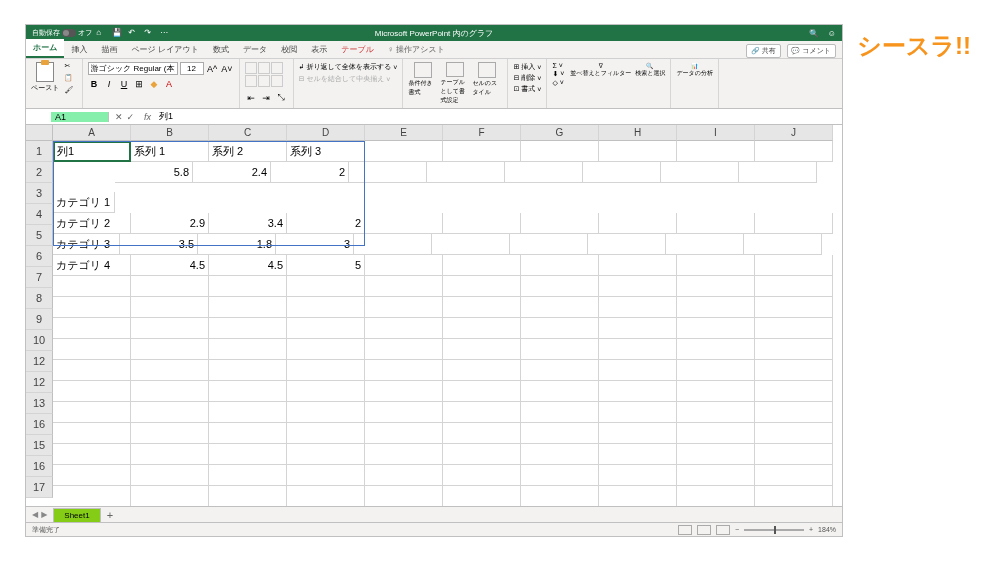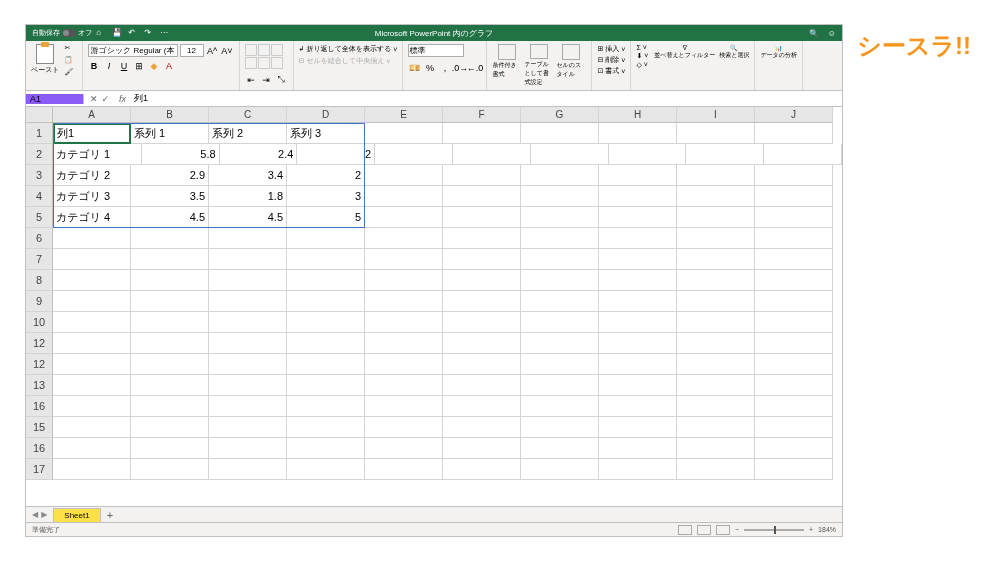--- a/index.html
+++ b/index.html
@@ -37,40 +37,40 @@
 .align-cell { width: 12px; height: 12px; border: 1px solid #ccc; }
 .wrap-text { font-size: 7px; display: flex; align-items: center; gap: 2px; }
 .number-select { width: 56px; height: 13px; border: 1px solid #ababab; background: #fff; font-size: 8px; }
 .style-btn { display: flex; flex-direction: column; align-items: center; font-size: 6px; width: 30px; }
 .style-icon { width: 18px; height: 16px; border: 1px solid #aaa; margin-bottom: 1px; }
 .insert-group { display: flex; flex-direction: column; gap: 1px; }
 .insert-row { display: flex; align-items: center; gap: 2px; font-size: 7px; }
 .edit-group { display: flex; gap: 4px; }
 .edit-col { display: flex; flex-direction: column; align-items: center; font-size: 6px; }
 .namebox-row { height: 16px; background: #fff; border-bottom: 1px solid #c0c0c0; display: flex; align-items: center; font-size: 9px; }
-.namebox { width: 58px; border: none; border-right: 1px solid #c0c0c0; padding: 0 4px; font-size: 9px; background: #8b5cf6; }
+.namebox { width: 58px; border: none; border-right: 1px solid #c0c0c0; padding: 0 4px; font-size: 9px; background: #86efac; margin-left: 25px; }
 .fx-btns { display: flex; gap: 4px; padding: 0 6px; color: #666; }
 .fx-label { font-style: italic; color: #666; padding: 0 4px; }
 .formula-input { flex: 1; border: none; font-size: 9px; padding: 0 4px; }
 .grid-area { flex: 1; display: flex; overflow: hidden; background: #fff; }
 .row-headers { display: flex; flex-direction: column; }
 .corner { width: 27px; height: 16px; background: #e6e6e6; border-right: 1px solid #c0c0c0; border-bottom: 1px solid #c0c0c0; }
 .row-header { width: 27px; height: 21px; background: #e6e6e6; border-right: 1px solid #c0c0c0; border-bottom: 1px solid #d4d4d4; display: flex; align-items: center; justify-content: center; font-size: 11px; color: #444; }
 .grid-main { flex: 1; overflow: hidden; }
 .col-headers { display: flex; height: 16px; }
 .col-header { height: 16px; background: #e6e6e6; border-right: 1px solid #d4d4d4; border-bottom: 1px solid #c0c0c0; display: flex; align-items: center; justify-content: center; font-size: 10px; color: #444; }
 .cells { position: relative; }
 .row { display: flex; }
 .cell { height: 21px; border-right: 1px solid #d4d4d4; border-bottom: 1px solid #d4d4d4; font-size: 11px; padding: 0 3px; display: flex; align-items: center; }
 .cell.num { justify-content: flex-end; }
 .cell.selected { border: 2px solid #217346; padding: 0 2px; }
 .data-range-border { position: absolute; border: 1px solid #4472c4; pointer-events: none; }
 .sheet-tabs { height: 16px; background: #f3f2f1; border-top: 1px solid #c0c0c0; display: flex; align-items: center; font-size: 8px; }
 .sheet-nav { padding: 0 6px; color: #888; display: flex; gap: 3px; }
-.sheet-tab { padding: 2px 10px; background: #fde047; border: 1px solid #c0c0c0; border-bottom: none; }
+.sheet-tab { padding: 2px 10px; background: #84cc16; border: 1px solid #c0c0c0; border-bottom: none; }
 .sheet-add { padding: 0 6px; color: #666; font-size: 11px; }
 .statusbar { height: 14px; background: #f3f2f1; border-top: 1px solid #c0c0c0; display: flex; align-items: center; font-size: 7px; color: #555; padding: 0 6px; position: relative; }
 .statusbar-right { position: absolute; right: 6px; display: flex; align-items: center; gap: 5px; }
 .view-btn { width: 14px; height: 10px; border: 1px solid #aaa; }
 .zoom-slider { width: 60px; height: 2px; background: #aaa; position: relative; }
 .zoom-slider::after { content: ""; position: absolute; left: 50%; top: -3px; width: 2px; height: 8px; background: #555; }
 .watermark { position: absolute; right: 30px; top: 30px; font-size: 24px; font-weight: bold; color: #f7941d; }
 </style>
 </head>
 <body>
@@ -92,20 +92,36 @@
         <span class="titlebar-icon">⋯</span>
       </div>
     </div>
     <div class="titlebar-center">Microsoft PowerPoint 内のグラフ</div>
     <div class="titlebar-right">
       <span>🔍</span>
       <span>☺</span>
     </div>
   </div>
 
+  <div class="tab-strip">
+    <div class="tab active">ホーム</div>
+    <div class="tab">挿入</div>
+    <div class="tab">描画</div>
+    <div class="tab">ページ レイアウト</div>
+    <div class="tab">数式</div>
+    <div class="tab">データ</div>
+    <div class="tab">校閲</div>
+    <div class="tab">表示</div>
+    <div class="tab table-tab">テーブル</div>
+    <div class="tab assist">♀ <span>操作アシスト</span></div>
+    <div class="tab-right">
+      <div class="share-btn">🔗 <span>共有</span></div>
+      <div class="comment-btn">💬 <span>コメント</span></div>
+    </div>
+  </div>
 
   <div class="ribbon">
     <div class="ribbon-group" style="flex-direction:row;">
       <div class="paste-btn">
         <div class="paste-icon"></div>
         <span>ペースト</span>
       </div>
       <div class="clipboard-side">
         <div>✂</div>
         <div>📋</div>
@@ -147,30 +163,20 @@
       </div>
       <div class="font-row" style="margin-top:2px;">
         <button class="btn-tiny">⇤</button>
         <button class="btn-tiny">⇥</button>
         <button class="btn-tiny">⤡</button>
       </div>
     </div>
     <div class="ribbon-group">
       <div class="wrap-text">↲ <span>折り返して全体を表示する</span> ˅</div>
       <div class="wrap-text" style="color:#aaa;">⊟ <span>セルを結合して中央揃え</span> ˅</div>
-    </div>
-    <div class="ribbon-group">
-      <input class="number-select" value="標準" style="">
-      <div class="font-row" style="margin-top:2px;">
-        <button class="btn-tiny">💴</button>
-        <button class="btn-tiny">%</button>
-        <button class="btn-tiny">,</button>
-        <button class="btn-tiny">.0→</button>
-        <button class="btn-tiny">←.0</button>
-      </div>
     </div>
     <div class="ribbon-group" style="flex-direction:row;">
       <div class="style-btn">
           <div class="style-icon"></div>
           <span>条件付き書式</span>
         </div>
       <div class="style-btn">
           <div class="style-icon"></div>
           <span>テーブルとして書式設定</span>
         </div>
@@ -263,21 +269,21 @@
             <div class="cell" style="width: 78px;">系列 2</div>
             <div class="cell" style="width: 78px;">系列 3</div>
             <div class="cell" style="width: 78px;"></div>
             <div class="cell" style="width: 78px;"></div>
             <div class="cell" style="width: 78px;"></div>
             <div class="cell" style="width: 78px;"></div>
             <div class="cell" style="width: 78px;"></div>
             <div class="cell" style="width: 78px;"></div>
           </div>
           <div class="row">
-            <div class="cell" style="width: 89px;">カテゴリ 1</div>
+            <div class="cell" style="width: 62px; margin-top: 30px;">カテゴリ 1</div>
             <div class="cell num" style="width: 78px;">5.8</div>
             <div class="cell num" style="width: 78px;">2.4</div>
             <div class="cell num" style="width: 78px;">2</div>
             <div class="cell" style="width: 78px;"></div>
             <div class="cell" style="width: 78px;"></div>
             <div class="cell" style="width: 78px;"></div>
             <div class="cell" style="width: 78px;"></div>
             <div class="cell" style="width: 78px;"></div>
             <div class="cell" style="width: 78px;"></div>
           </div>
@@ -287,21 +293,21 @@
             <div class="cell num" style="width: 78px;">3.4</div>
             <div class="cell num" style="width: 78px;">2</div>
             <div class="cell" style="width: 78px;"></div>
             <div class="cell" style="width: 78px;"></div>
             <div class="cell" style="width: 78px;"></div>
             <div class="cell" style="width: 78px;"></div>
             <div class="cell" style="width: 78px;"></div>
             <div class="cell" style="width: 78px;"></div>
           </div>
           <div class="row">
-            <div class="cell" style="width: 78px;">カテゴリ 3</div>
+            <div class="cell" style="width: 67px;">カテゴリ 3</div>
             <div class="cell num" style="width: 78px;">3.5</div>
             <div class="cell num" style="width: 78px;">1.8</div>
             <div class="cell num" style="width: 78px;">3</div>
             <div class="cell" style="width: 78px;"></div>
             <div class="cell" style="width: 78px;"></div>
             <div class="cell" style="width: 78px;"></div>
             <div class="cell" style="width: 78px;"></div>
             <div class="cell" style="width: 78px;"></div>
             <div class="cell" style="width: 78px;"></div>
           </div>

